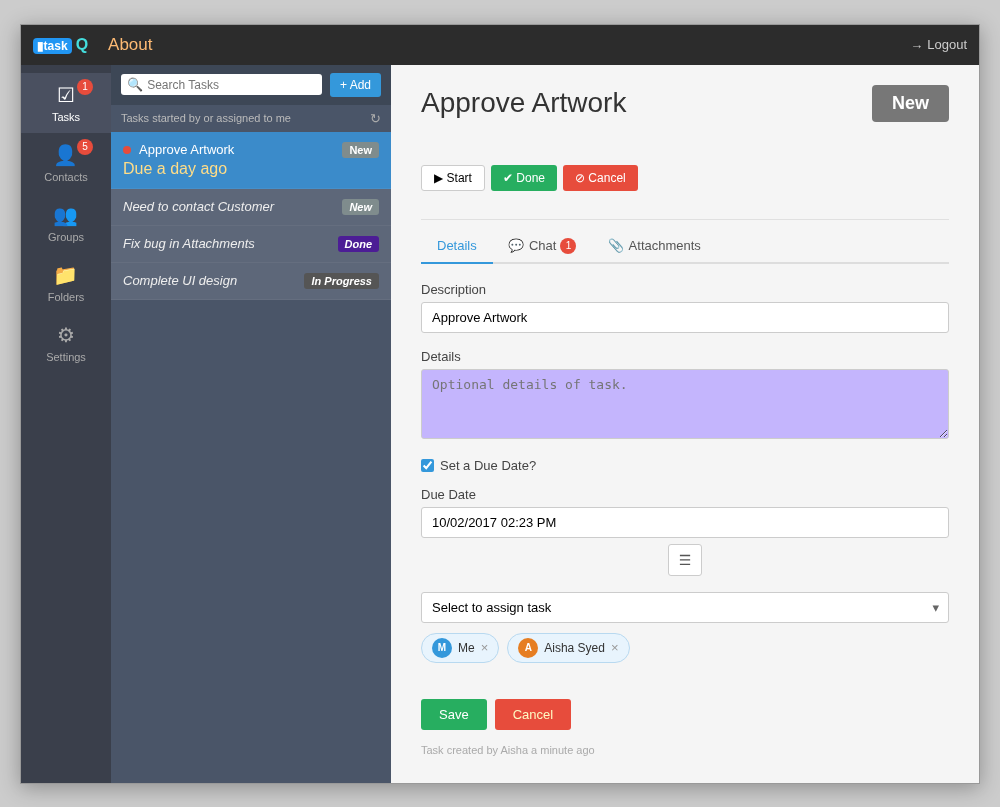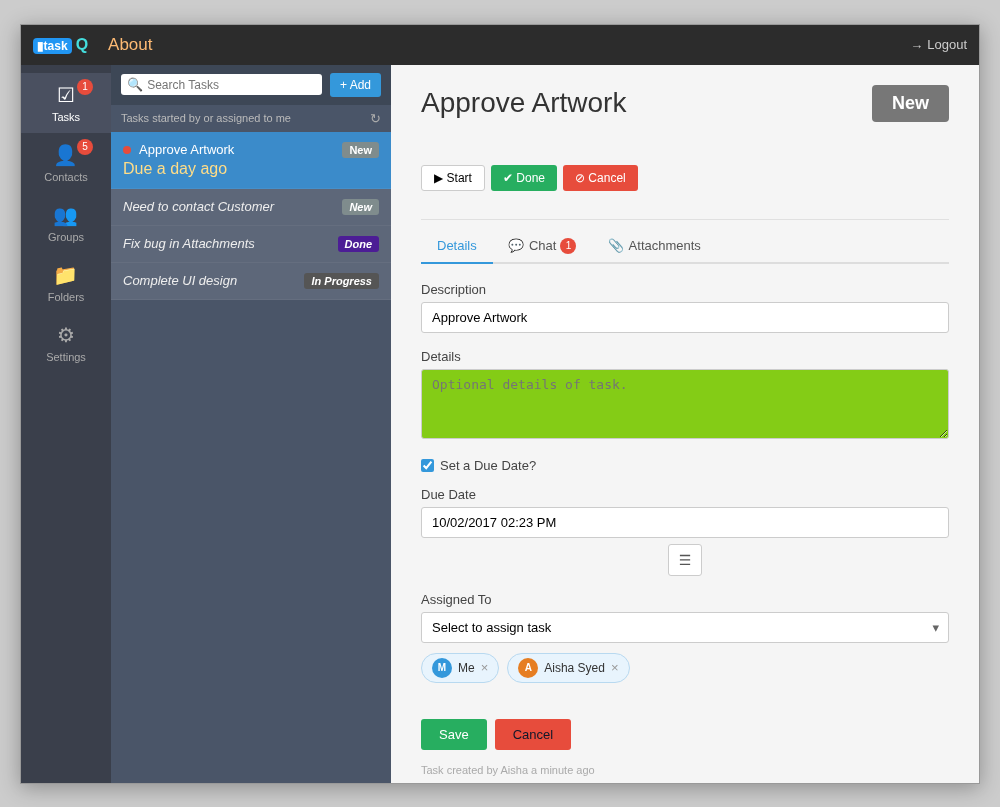--- a/index.html
+++ b/index.html
@@ -354,21 +354,21 @@
       font-size: 13px;
       background: #fff;
       outline: none;
     }
     .form-textarea {
       width: 100%;
       padding: 7px 10px;
       border: 1px solid #ccc;
       border-radius: 3px;
       font-size: 13px;
-      background: #84cc16;
+      background: #c4b5fd;
       outline: none;
       resize: vertical;
       height: 70px;
     }
 
     .checkbox-row {
       display: flex;
       align-items: center;
       gap: 6px;
       margin-bottom: 14px;
@@ -471,21 +471,21 @@
       background: #27ae60;
       color: #fff;
       border: none;
       padding: 8px 18px;
       border-radius: 3px;
       cursor: pointer;
       font-size: 13px;
     }
     .btn-form-cancel {
       background: #e74c3c;
-      color: #0f172a;
+      color: #fef9c3;
       border: none;
       padding: 8px 18px;
       border-radius: 3px;
       cursor: pointer;
       font-size: 13px;
     }
 
     .task-footer-text {
       color: #aaa;
       font-size: 11px;
@@ -634,21 +634,20 @@
         <label class="form-label">Due Date</label>
         <div class="date-row">
           <input type="text" class="form-input" value="10/02/2017 02:23 PM" style="">
           <button class="calendar-btn">
             <span>☰</span>
           </button>
         </div>
       </div>
 
       <div class="form-group">
-        <label class="form-label">Assigned To</label>
         <div class="select-wrapper">
           <select class="select-input">
             <option value="">Select to assign task</option>
           </select>
         </div>
 
         <div class="assigned-tags">
           <div class="assigned-tag">
             <div class="assigned-tag-avatar">M</div>
             <span>Me</span>

